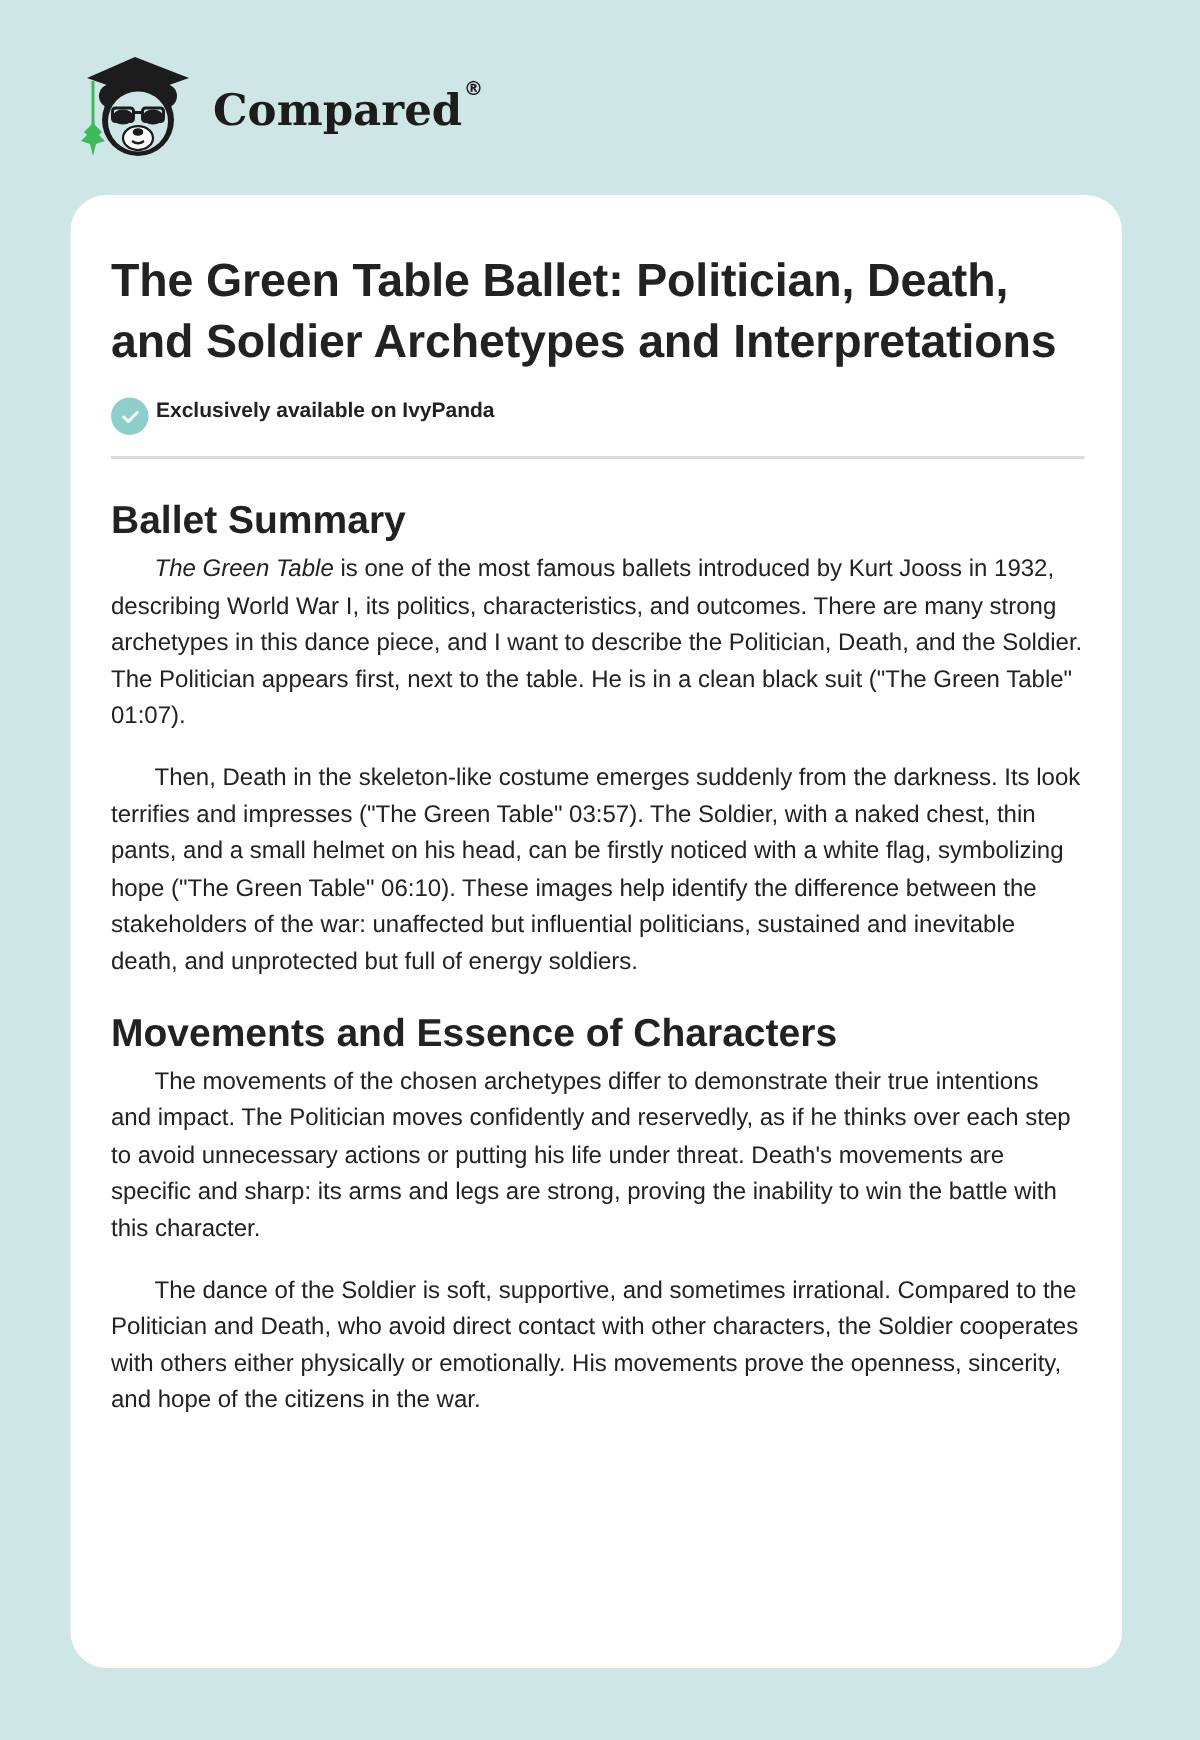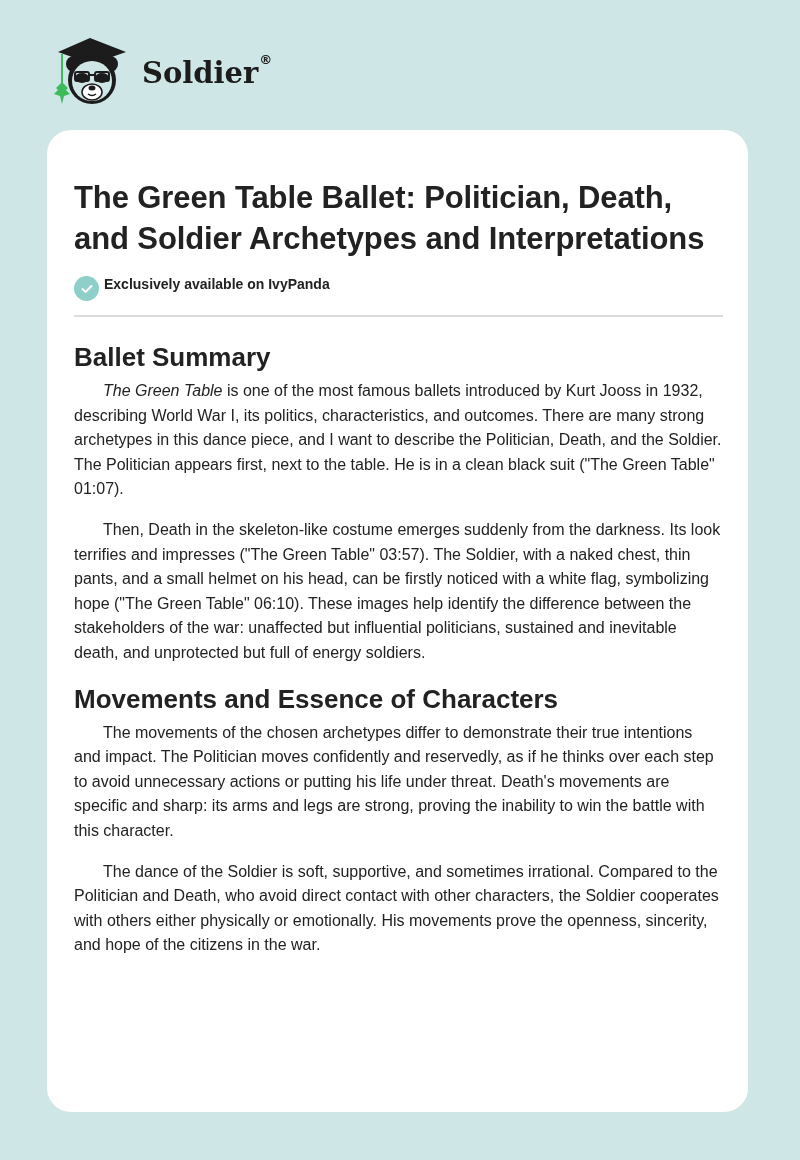--- a/index.html
+++ b/index.html
@@ -53,21 +53,21 @@
   }
   .card {
     position: absolute;
     left: 47px;
     top: 130px;
     width: 701px;
     height: 982px;
     background: #ffffff;
     border-radius: 24px;
     box-sizing: border-box;
-    padding: 47px 25px 0 27px;
+    padding: 36px 25px 0 27px;
   }
   .title {
     font-family: "Liberation Sans", sans-serif;
     font-weight: bold;
     font-size: 31px;
     line-height: 41px;
     color: #222222;
     margin: 0;
     letter-spacing: -0.1px;
   }
@@ -139,21 +139,21 @@
     <ellipse cx="54" cy="44" rx="7" ry="5" fill="#1c1c1c"></ellipse>
 
     <rect x="27" y="38" width="14" height="9" rx="2" fill="none" stroke="#1c1c1c" stroke-width="2"></rect>
     <rect x="47" y="38" width="14" height="9" rx="2" fill="none" stroke="#1c1c1c" stroke-width="2"></rect>
     <line x1="41" y1="41" x2="47" y2="41" stroke="#1c1c1c" stroke-width="2"></line>
 
     <ellipse cx="44" cy="58" rx="10" ry="8" fill="#ffffff" stroke="#1c1c1c" stroke-width="1.5"></ellipse>
     <ellipse cx="44" cy="54" rx="3.5" ry="2.5" fill="#1c1c1c"></ellipse>
     <path d="M40,60 Q44,63 48,60" fill="none" stroke="#1c1c1c" stroke-width="1.5"></path>
   </svg>
-  <span class="brand-name"><span>Soldier</span><span class="brand-reg">®</span></span>
+  <span class="brand-name"><span>Compared</span><span class="brand-reg">®</span></span>
 </div>
 
 <div class="card">
   <h1 class="title">The Green Table Ballet: Politician, Death, and Soldier Archetypes and Interpretations</h1>
 
   <div class="badge">
     <span class="badge-icon">
       <svg width="12" height="10" viewBox="0 0 12 10" xmlns="http://www.w3.org/2000/svg">
         <path d="M1.5,5 L4.5,8 L10.5,2" fill="none" stroke="#ffffff" stroke-width="2" stroke-linecap="round" stroke-linejoin="round"></path>
       </svg>

